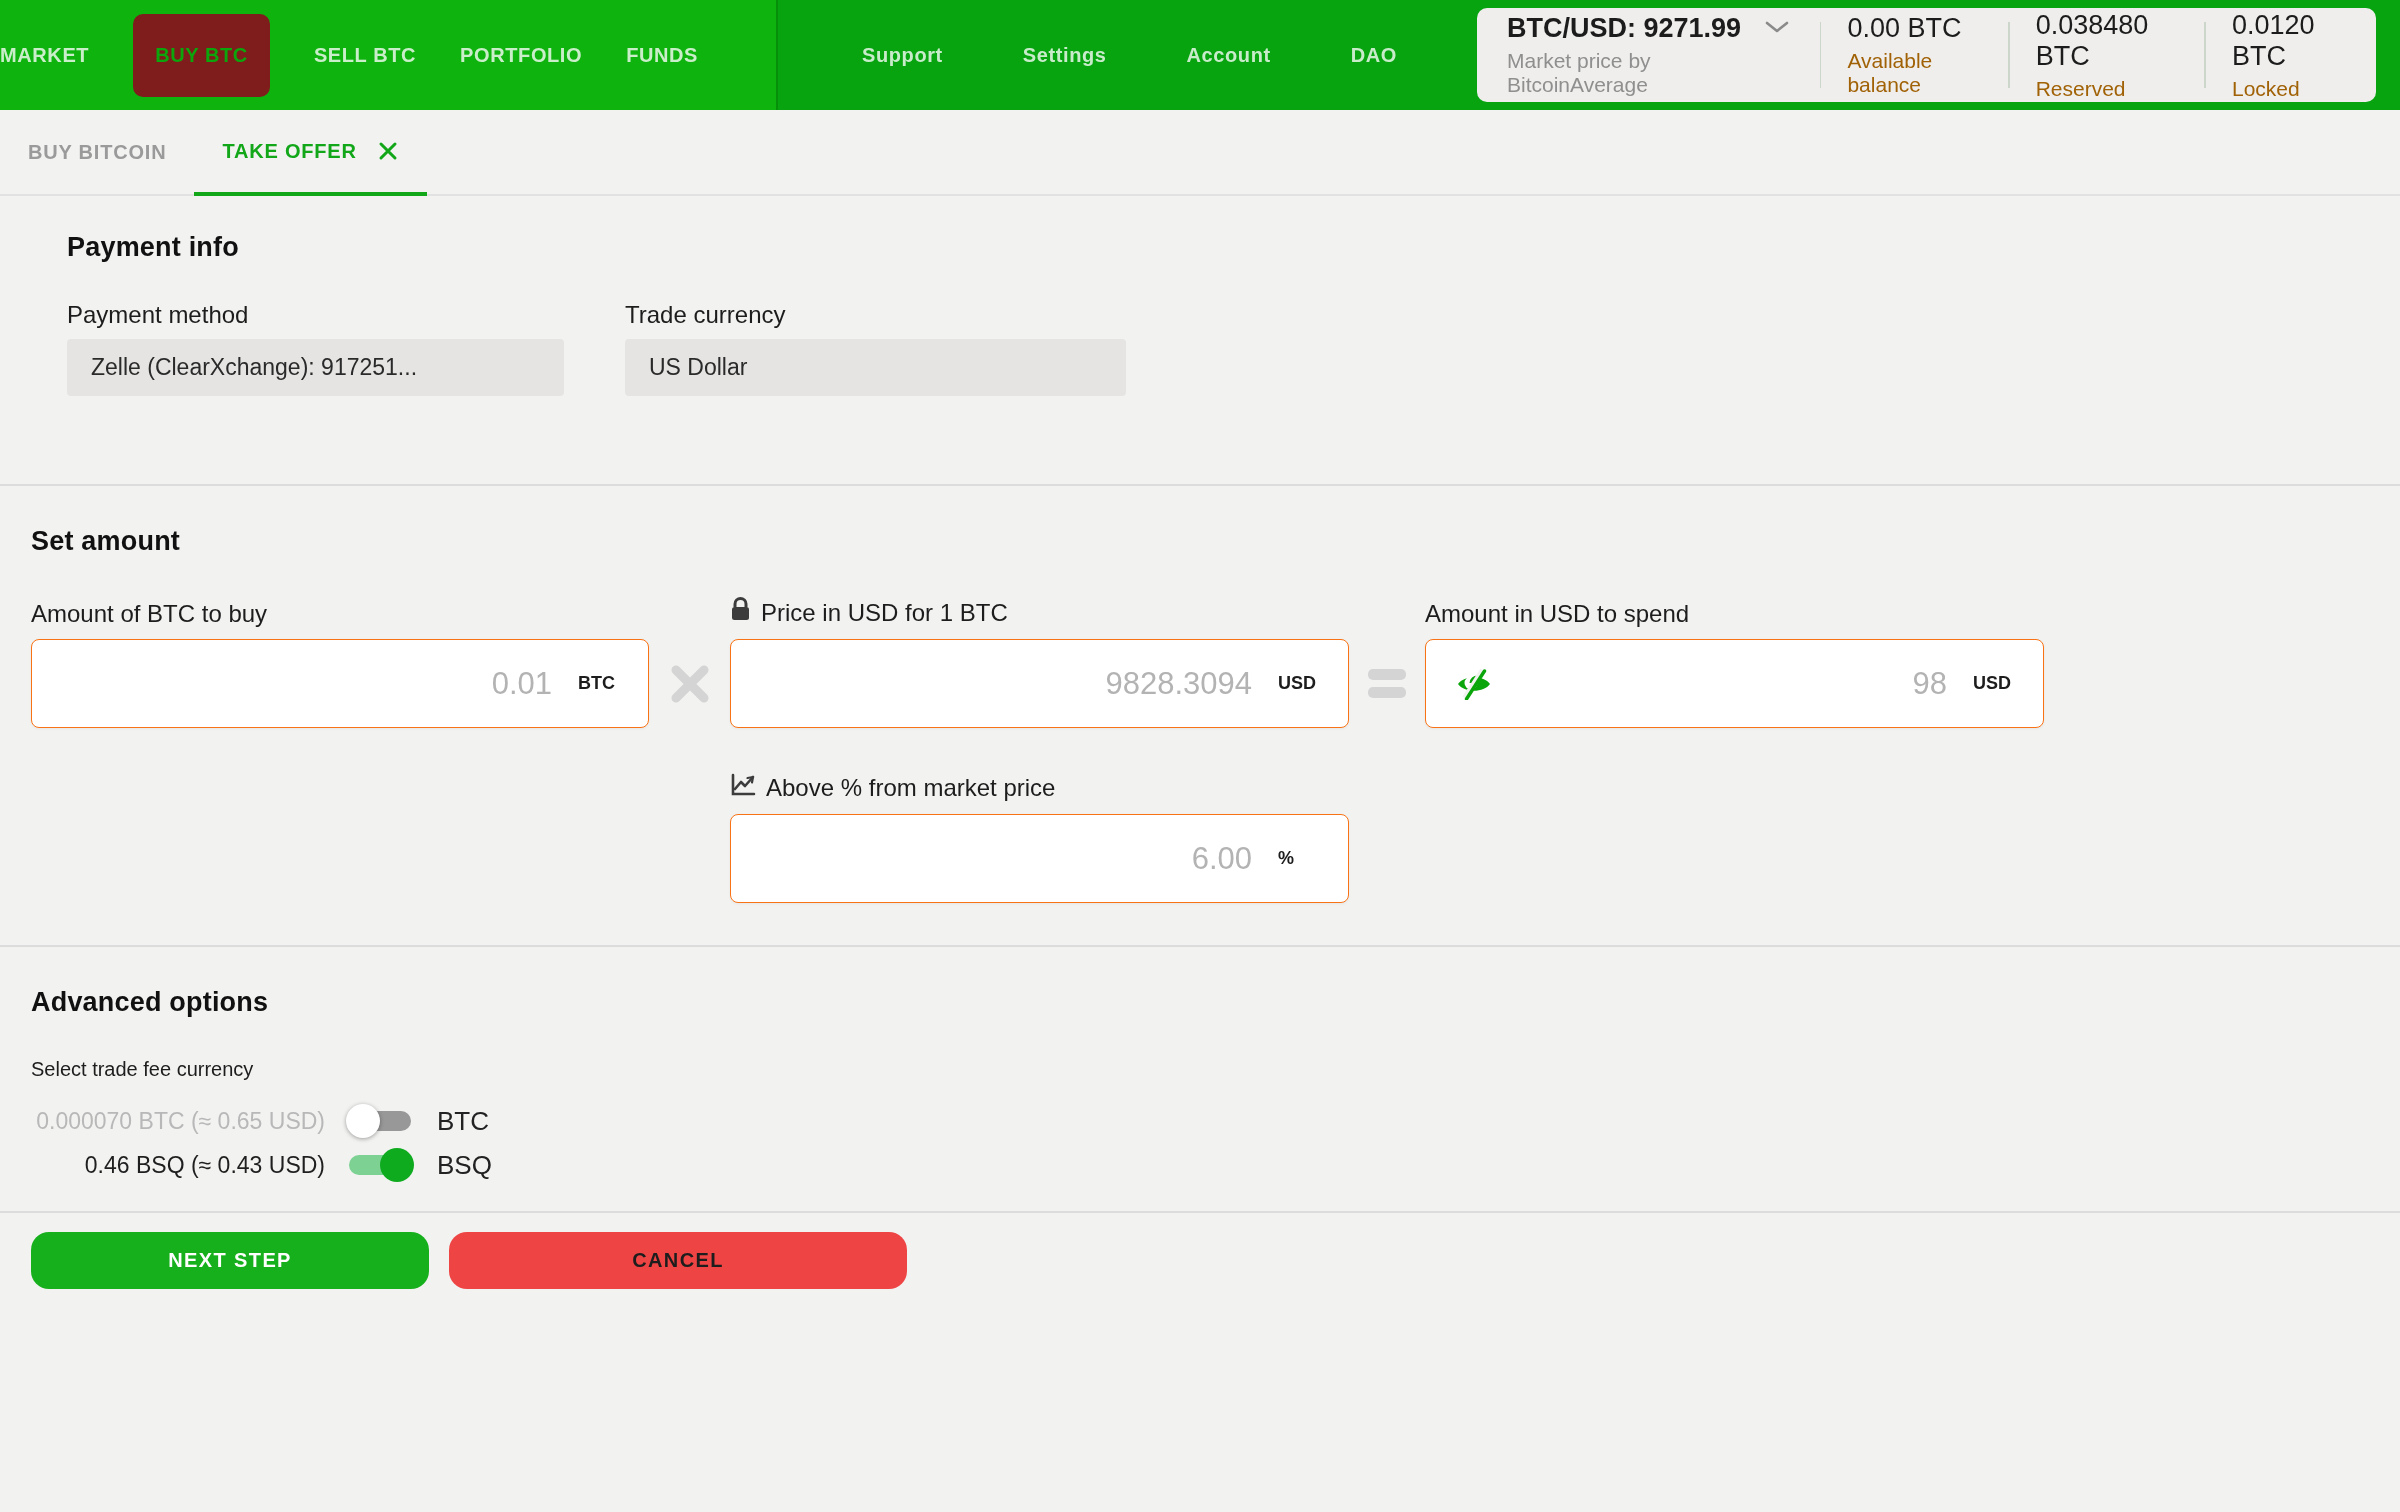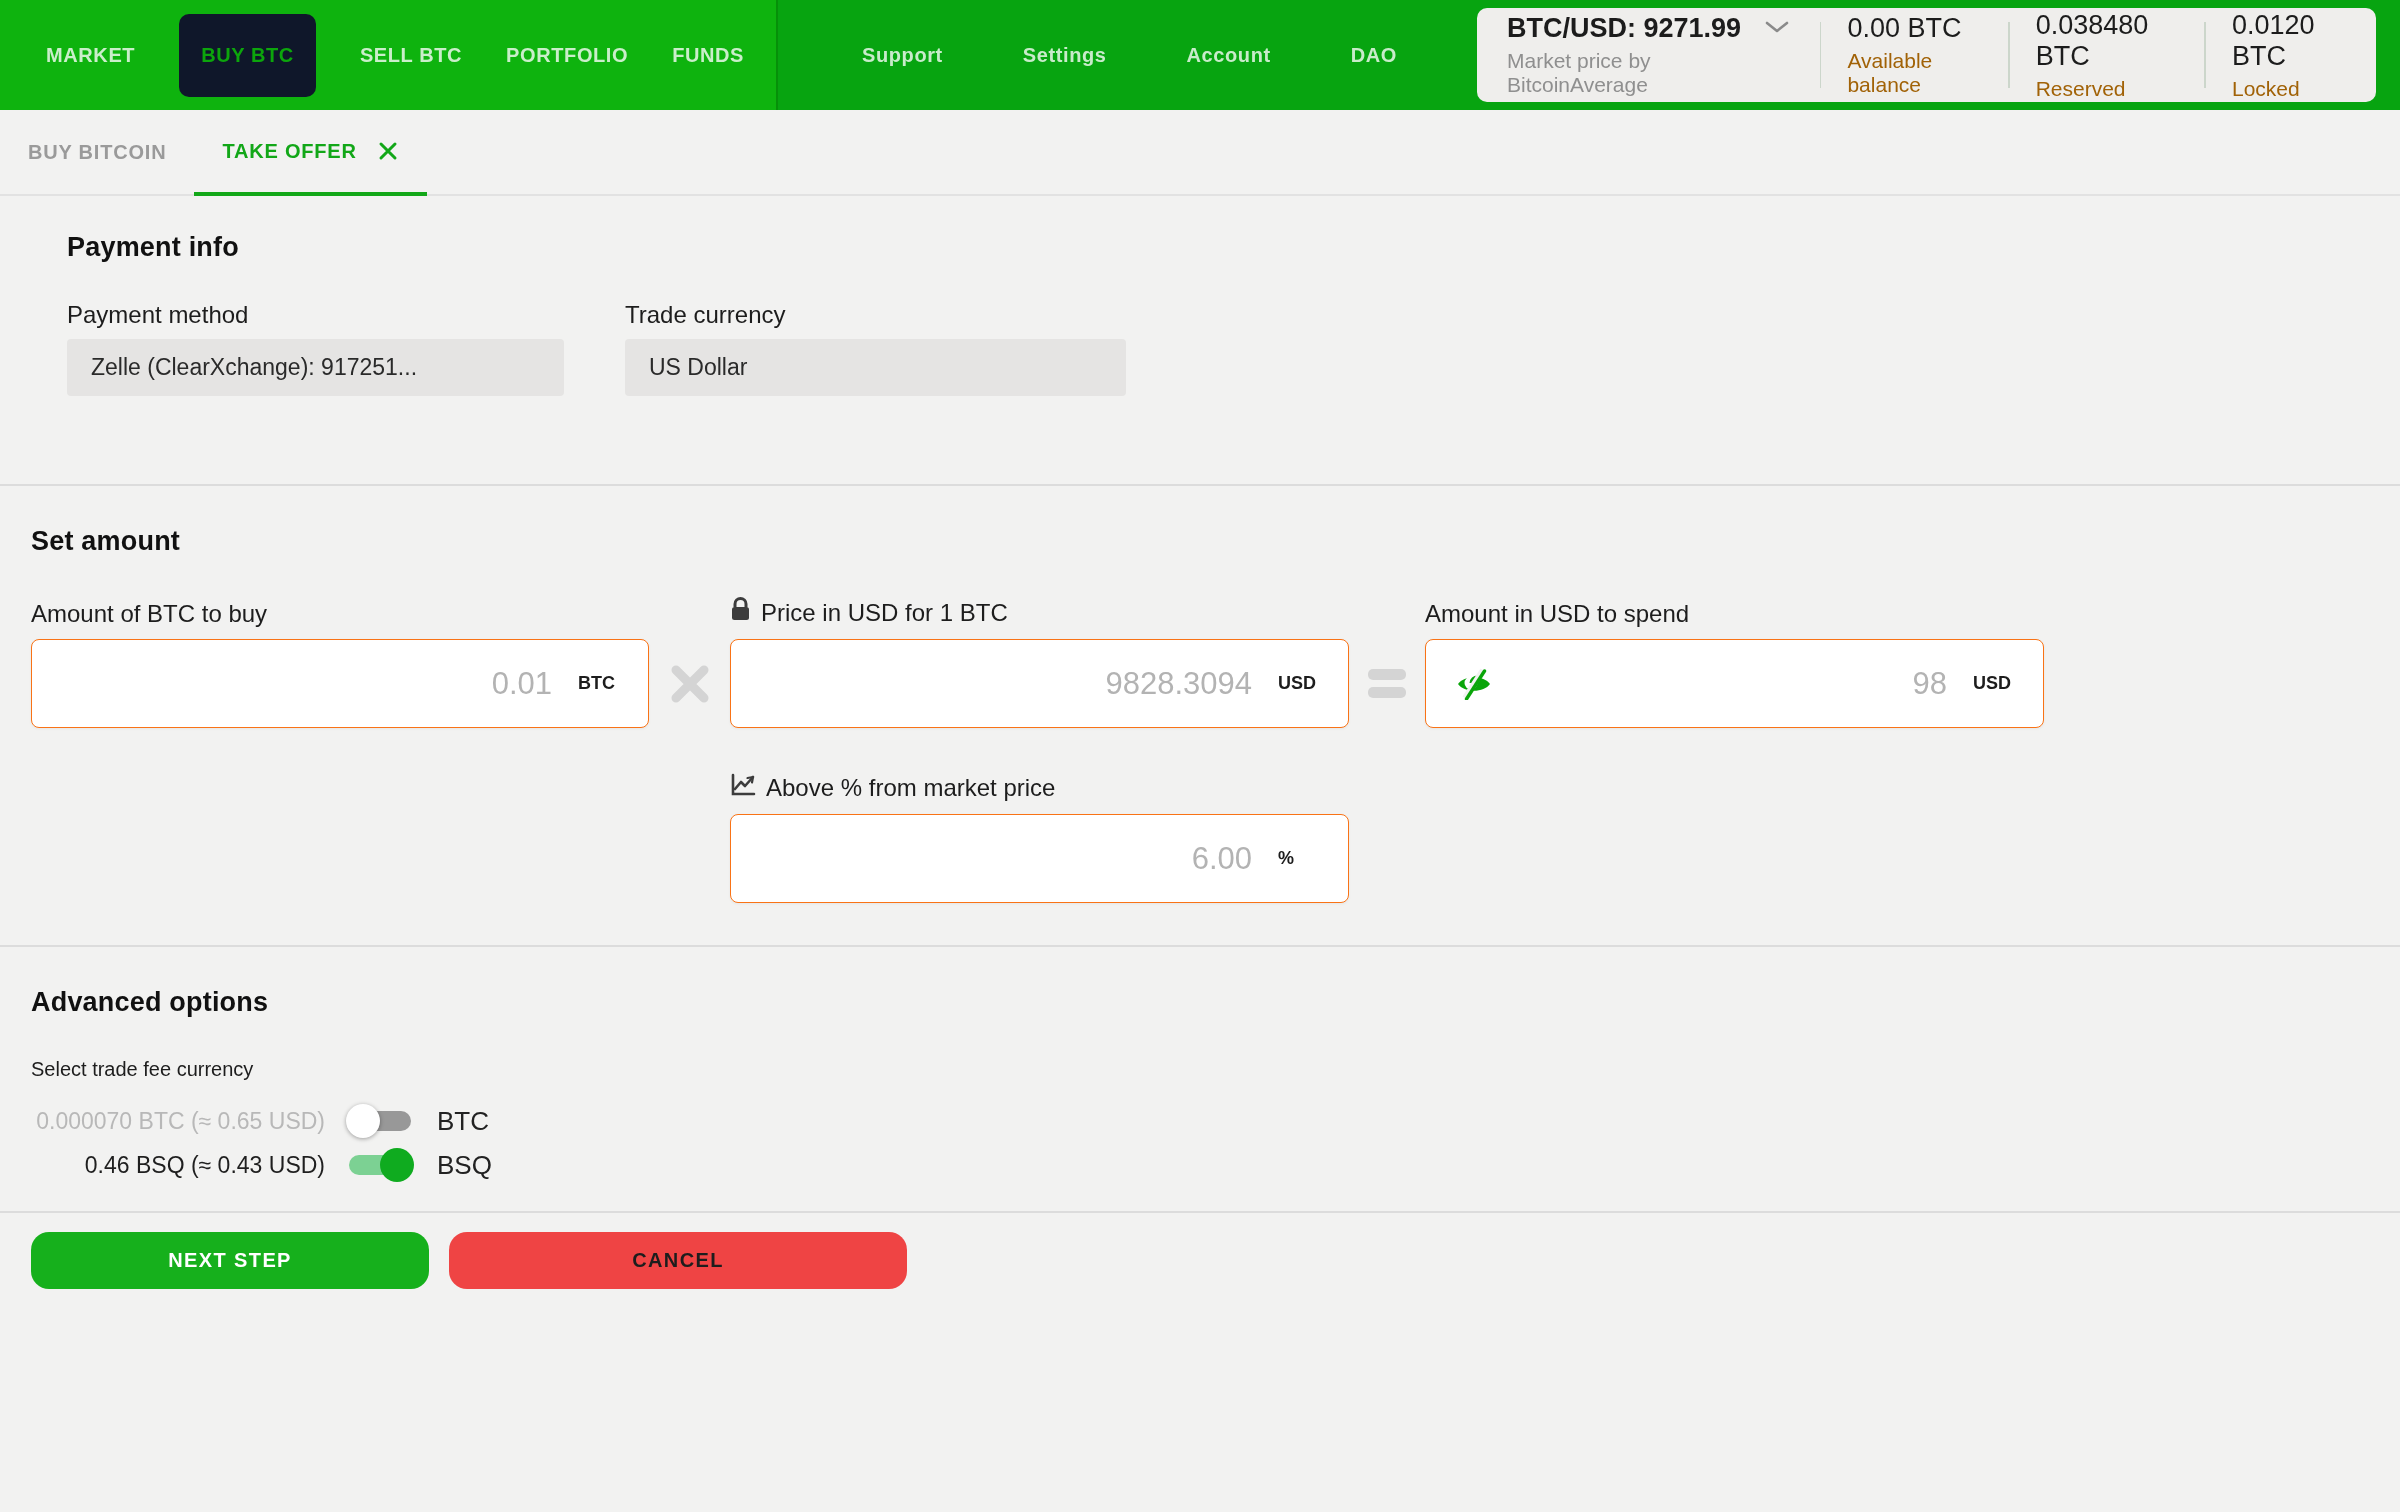--- a/index.html
+++ b/index.html
@@ -8,28 +8,28 @@
     font-family:"Liberation Sans", sans-serif;
     background:#f2f2f1;
     color:#1d1d1d;
     overflow:hidden;
   }
 
   
   .topnav { display:flex; height:110px; background:#07a410; }
   .nav-left {
     width:778px; background:#0eb30e; display:flex; align-items:center;
-    padding-left:46px; gap:44px; border-right:2px solid #069009; flex:none;
+    gap:44px; border-right:2px solid #069009; flex:none;
   }
   .nav-item {
     font-size:20px; font-weight:bold; letter-spacing:.6px;
     color:rgba(255,255,255,.78); cursor:pointer; white-space:nowrap;
   }
   .nav-item.active {
-    background:#0f172a; color:#0ca50c; border-radius:10px;
+    background:#7f1d1d; color:#0ca50c; border-radius:10px;
     padding:30px 22px;
   }
   .nav-right { flex:1; display:flex; align-items:center; padding-left:84px; gap:80px; }
   .market-panel {
     margin-left:auto; margin-right:24px; height:94px; align-self:center;
     background:#efeeec; border-radius:10px; display:flex; align-items:stretch;
   }
   .price-block { display:flex; flex-direction:column; justify-content:center; padding:0 26px 0 30px; width:406px; cursor:pointer; }
   .price-line { display:flex; align-items:center; }
   .price-value { font-size:27px; font-weight:700; color:#1c1c1c; }

